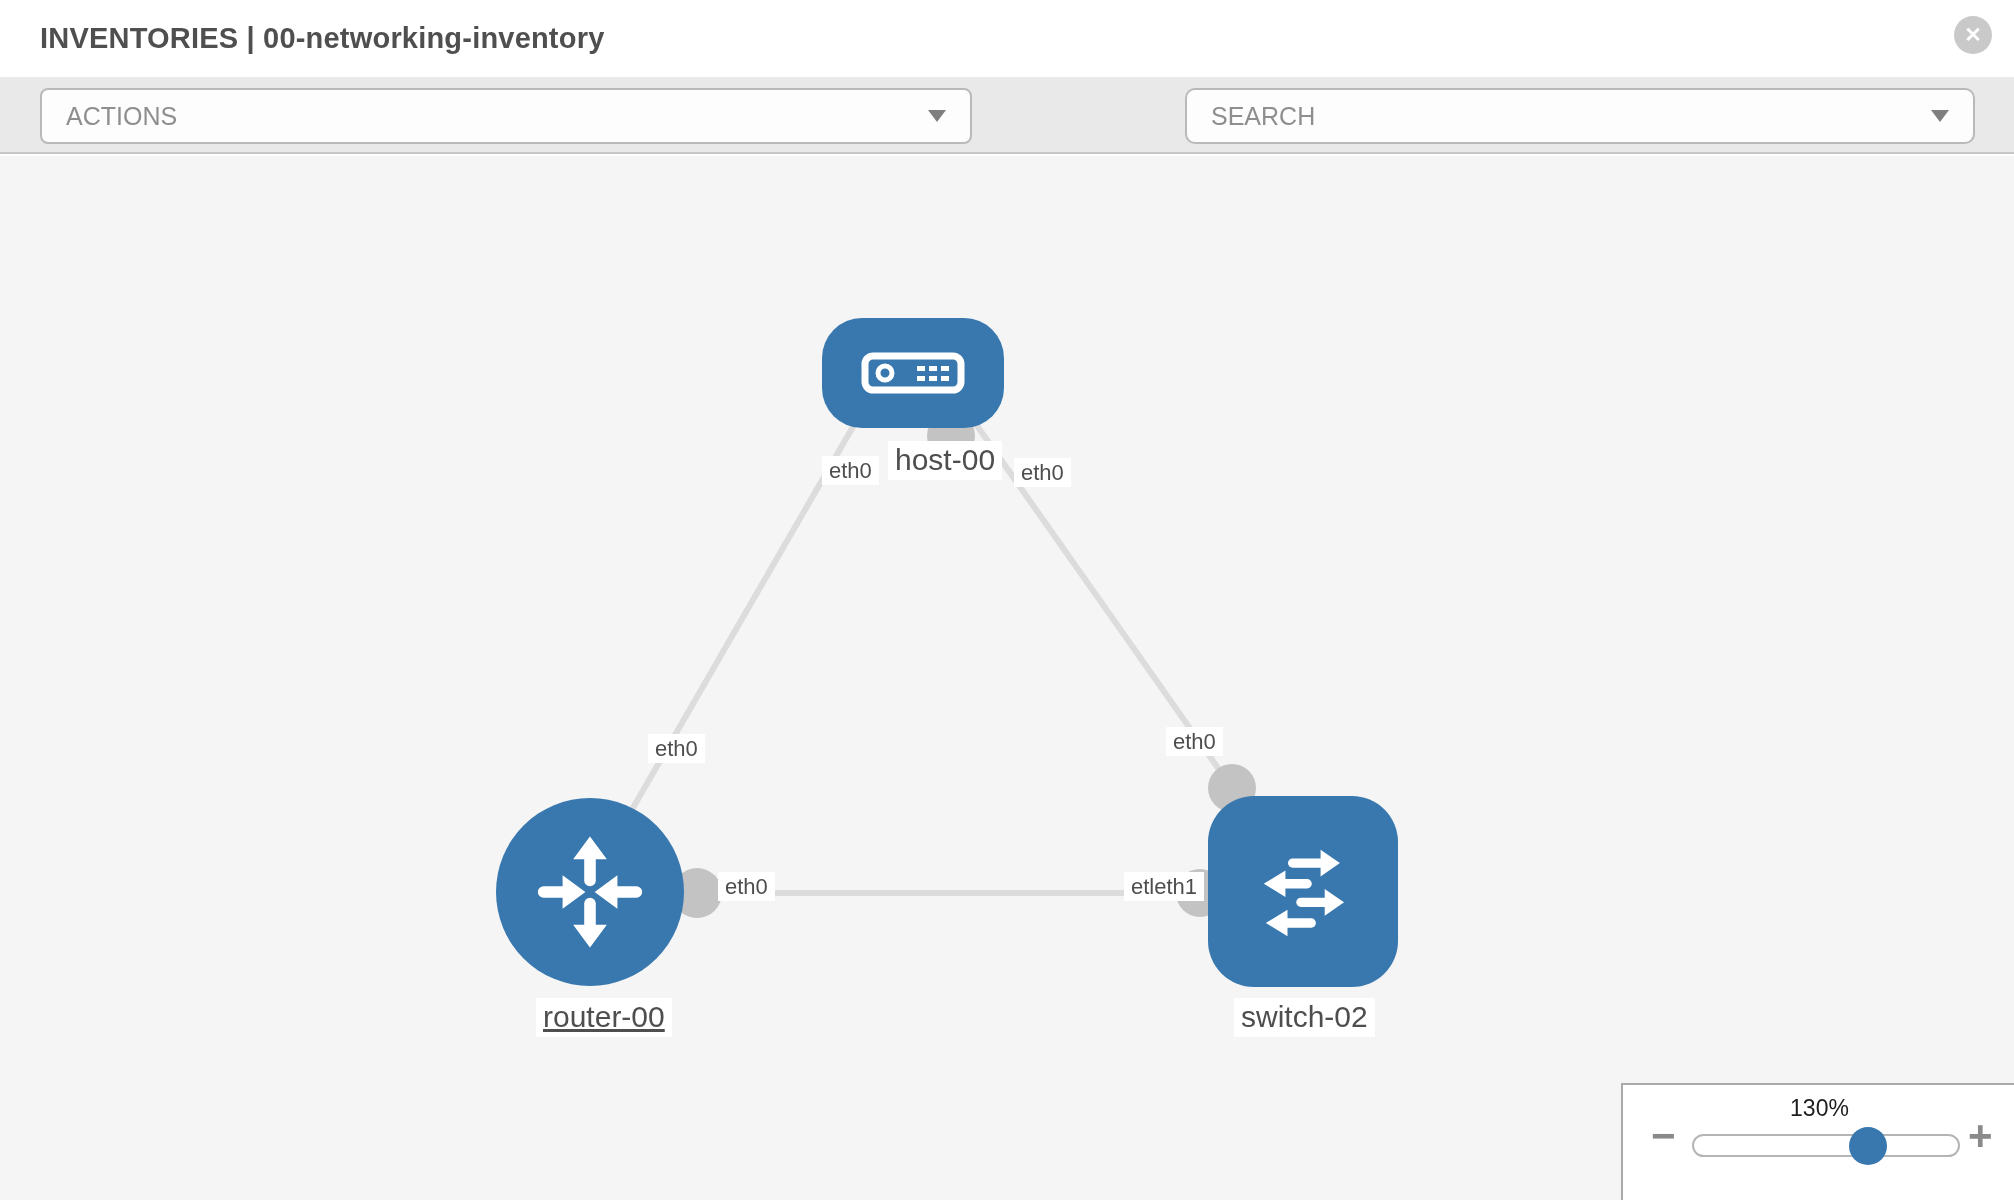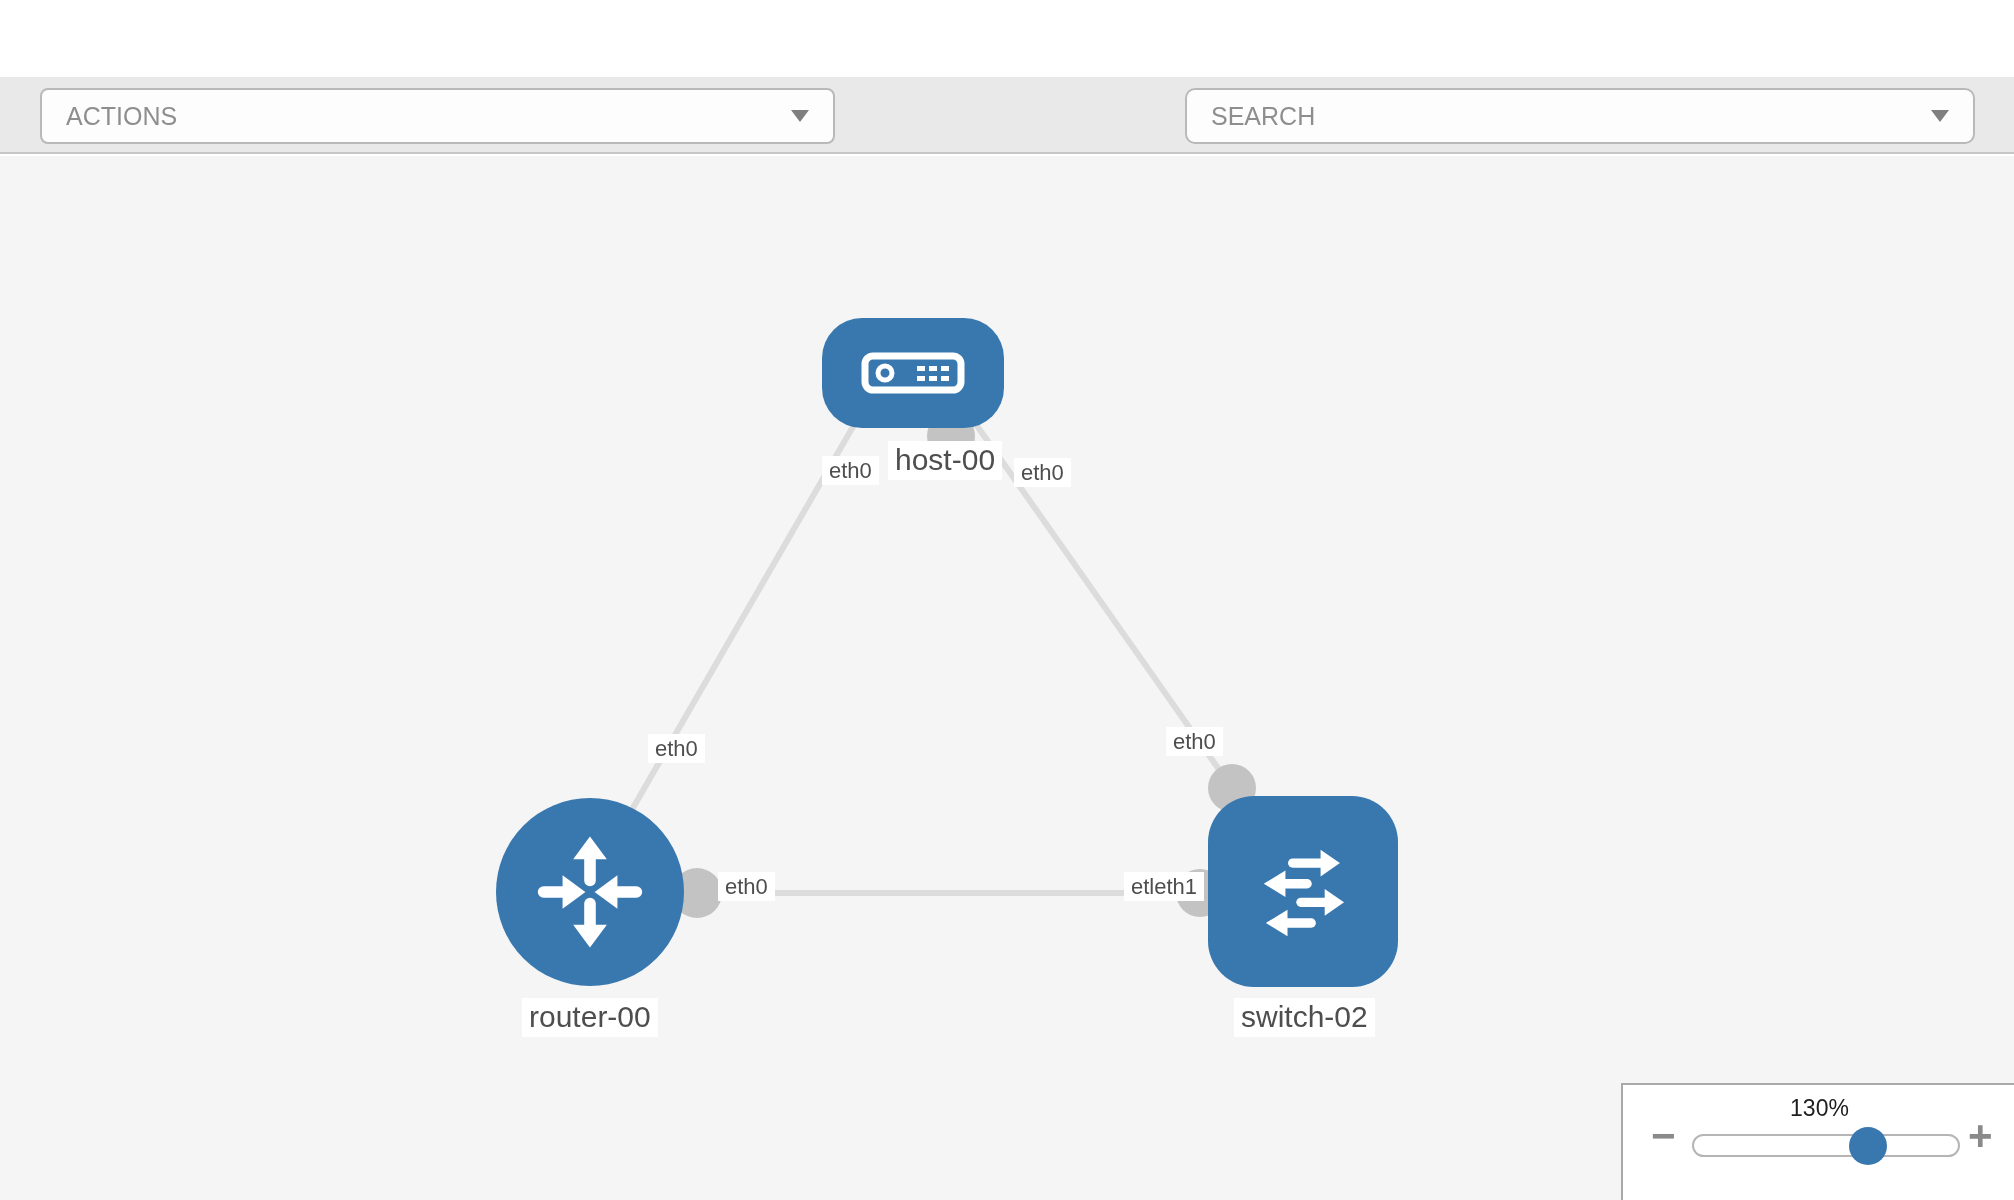--- a/index.html
+++ b/index.html
@@ -32,21 +32,21 @@
   .toolbar {
     position: absolute; top: 77px; left: 0; width: 100%; height: 77px;
     background: #e9e9e9; border-bottom: 2px solid #c6c6c6;
   }
   .combo {
     position: absolute; top: 11px; height: 56px;
     background: #fdfdfd; border: 2px solid #b9b9b9; border-radius: 8px;
     display: flex; align-items: center; justify-content: space-between;
     padding: 0 24px; color: #8e8e8e; font-size: 25px; cursor: pointer;
   }
-  .combo-actions { left: 40px;  width: 795px; }
+  .combo-actions { left: 40px;  width: 932px; }
   .combo-search  { left: 1185px; width: 790px; border-radius: 10px; }
   .caret {
     width: 0; height: 0; border-left: 9px solid transparent;
     border-right: 9px solid transparent; border-top: 12px solid #7f7f7f;
   }
   .tool-btn {
     position: absolute; top: 95px; width: 44px; height: 44px;
     display: flex; align-items: center; justify-content: center; cursor: pointer;
   }
   .tool-btn svg { fill: #8b919b; }
@@ -67,21 +67,21 @@
   .node-switch { left: 1208px; top: 640px; width: 190px; height: 191px; border-radius: 46px; }
 
   .map-label {
     position: absolute; z-index: 3; background: #ffffff; color: #4e4e4e;
     padding: 2px 7px; line-height: 1.15; white-space: nowrap; text-align: center;
   }
   .node-name { font-size: 30px; }
   .if-name   { font-size: 22px; }
 
   .lbl-host    { left: 888px;  top: 285px; }
-  .lbl-router  { left: 522px;  top: 842px; }
+  .lbl-router  { left: 536px;  top: 842px; text-decoration: underline; }
   .lbl-switch  { left: 1234px; top: 842px; }
   .lbl-eth-a   { left: 822px;  top: 300px; }
   .lbl-eth-b   { left: 1014px; top: 302px; }
   .lbl-eth-c   { left: 648px;  top: 578px; }
   .lbl-eth-d   { left: 1166px; top: 571px; }
   .lbl-eth-e   { left: 718px;  top: 716px; }
   .lbl-eth-f   { left: 1124px; top: 716px; }
 
   
   .zoom-panel {
@@ -105,20 +105,26 @@
   .zoom-handle {
     position: absolute; left: 155px; top: -9px; width: 38px; height: 38px;
     border-radius: 50%; background: #3878af; cursor: grab;
   }
 </style>
 </head>
 <body>
 
 <div class="page">
 
+  <div class="header">
+    <div class="header-title">INVENTORIES | 00-networking-inventory</div>
+    <div class="close-btn">
+      <span>✕</span>
+    </div>
+  </div>
 
   <div class="toolbar">
     <div class="combo combo-actions">
       <span>ACTIONS</span>
       <span class="caret"></span>
     </div>
 
     <div class="tool-btn tool-wrench">
       <svg width="34" height="34" viewBox="0 0 512 512">
         <path d="M507.73 109.1c-2.24-9.03-13.54-12.09-20.12-5.51l-74.36 74.36-67.88-11.31-11.31-67.88 74.36-74.36c6.62-6.62 3.43-17.9-5.66-20.16C387.28.62 371.62 0 356 0c-86.33 0-156 69.67-156 156 0 12.84 1.58 25.31 4.54 37.24L16.62 381.15c-22.16 22.16-22.16 58.08 0 80.23 22.16 22.16 58.08 22.16 80.23 0l187.91-187.92c11.93 2.96 24.4 4.54 37.24 4.54 86.33 0 156-69.67 156-156 0-15.62-.62-31.28-2.27-47.9zM92 480c-15.46 0-28-12.54-28-28s12.54-28 28-28 28 12.54 28 28-12.54 28-28 28z"></path>

